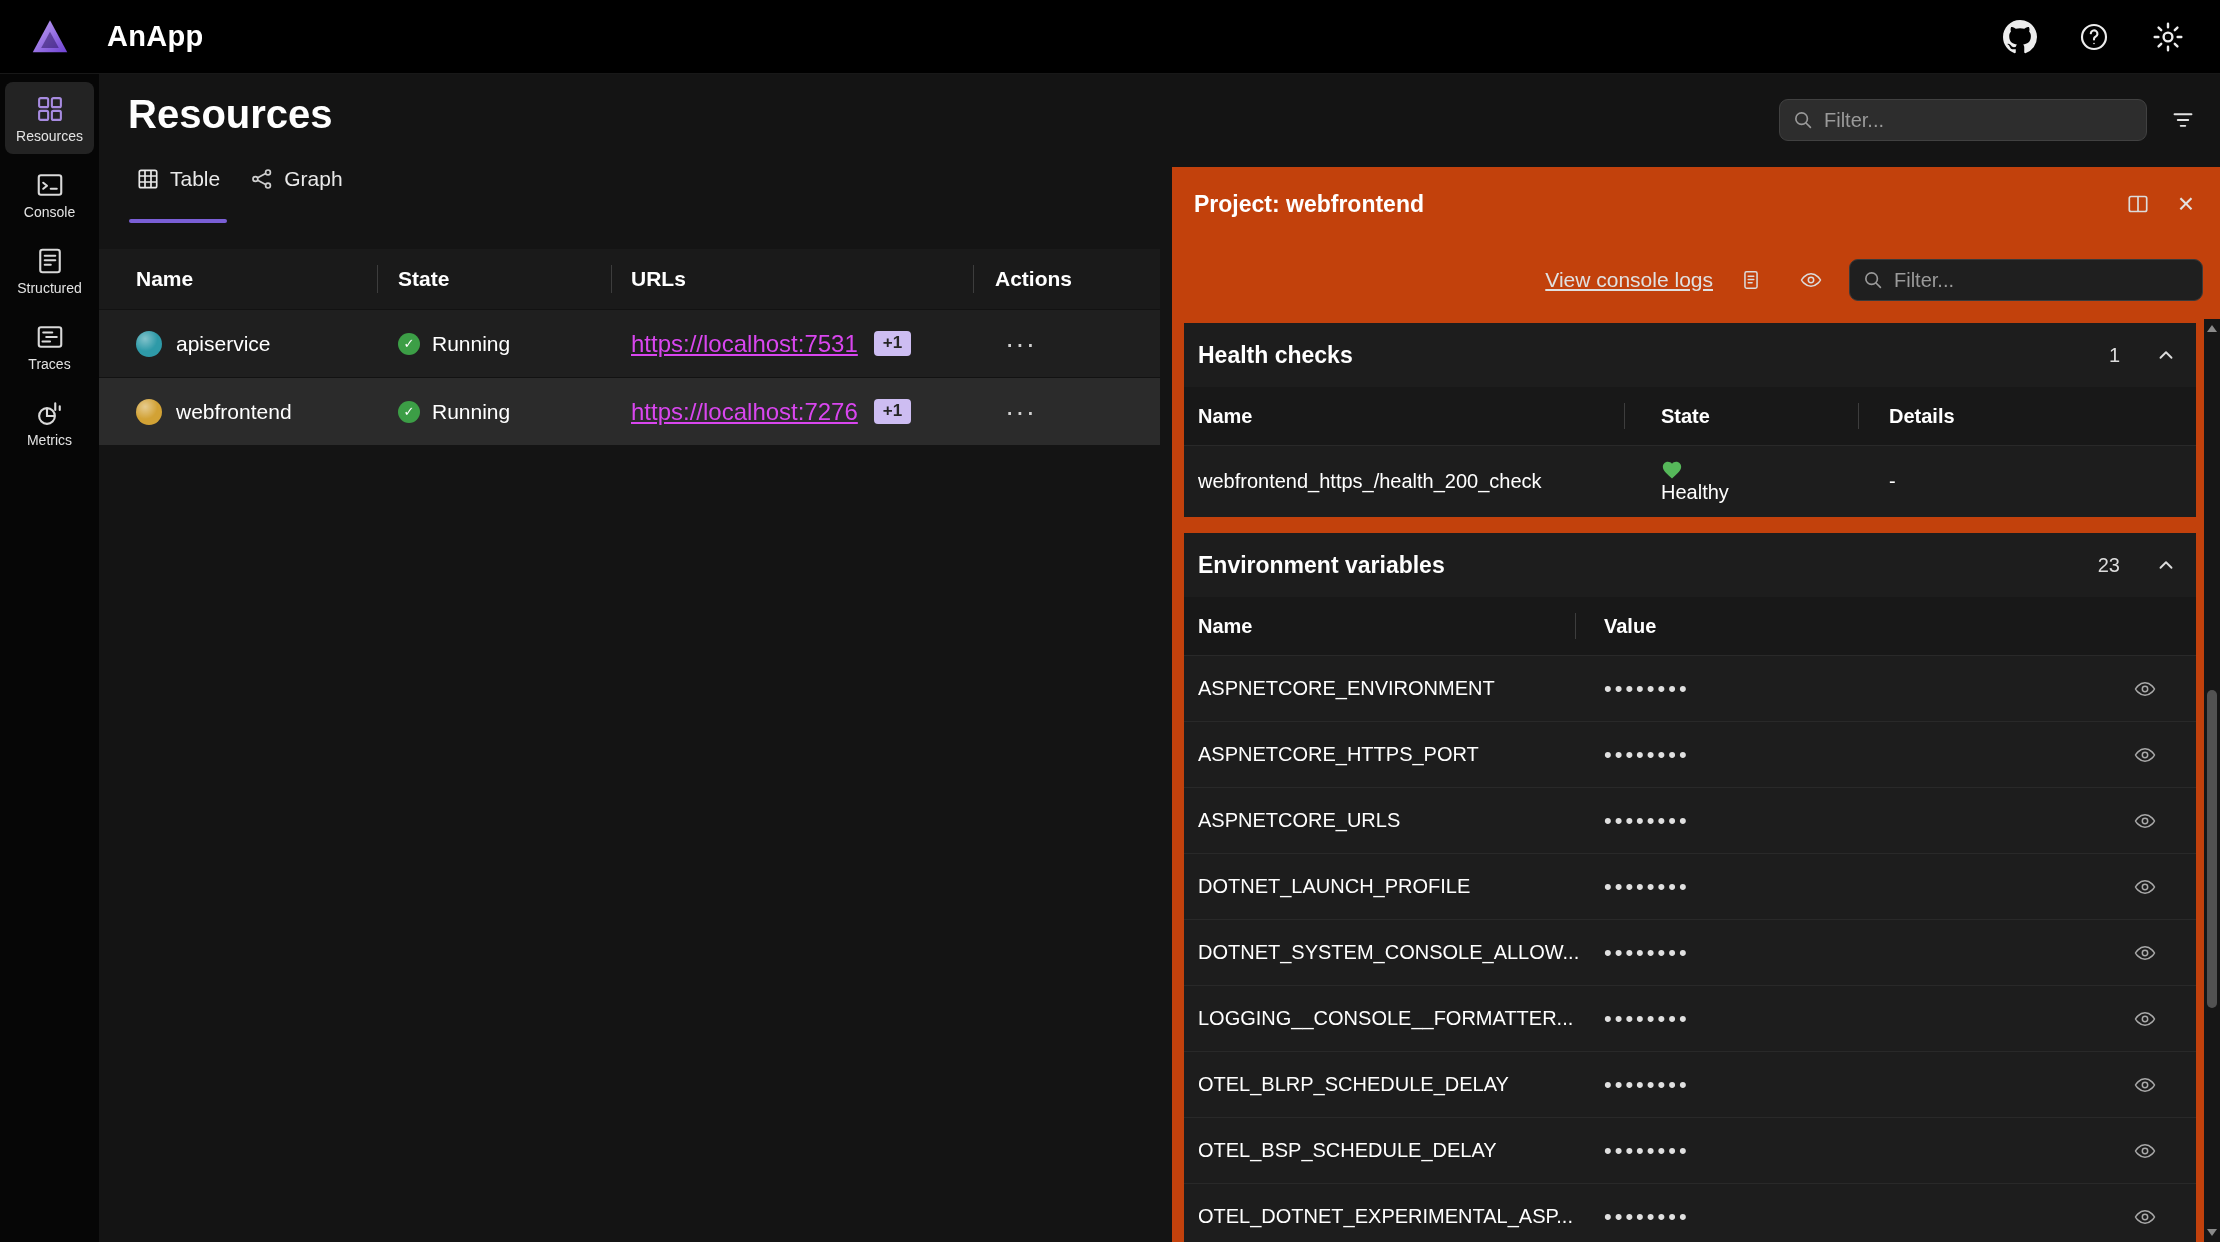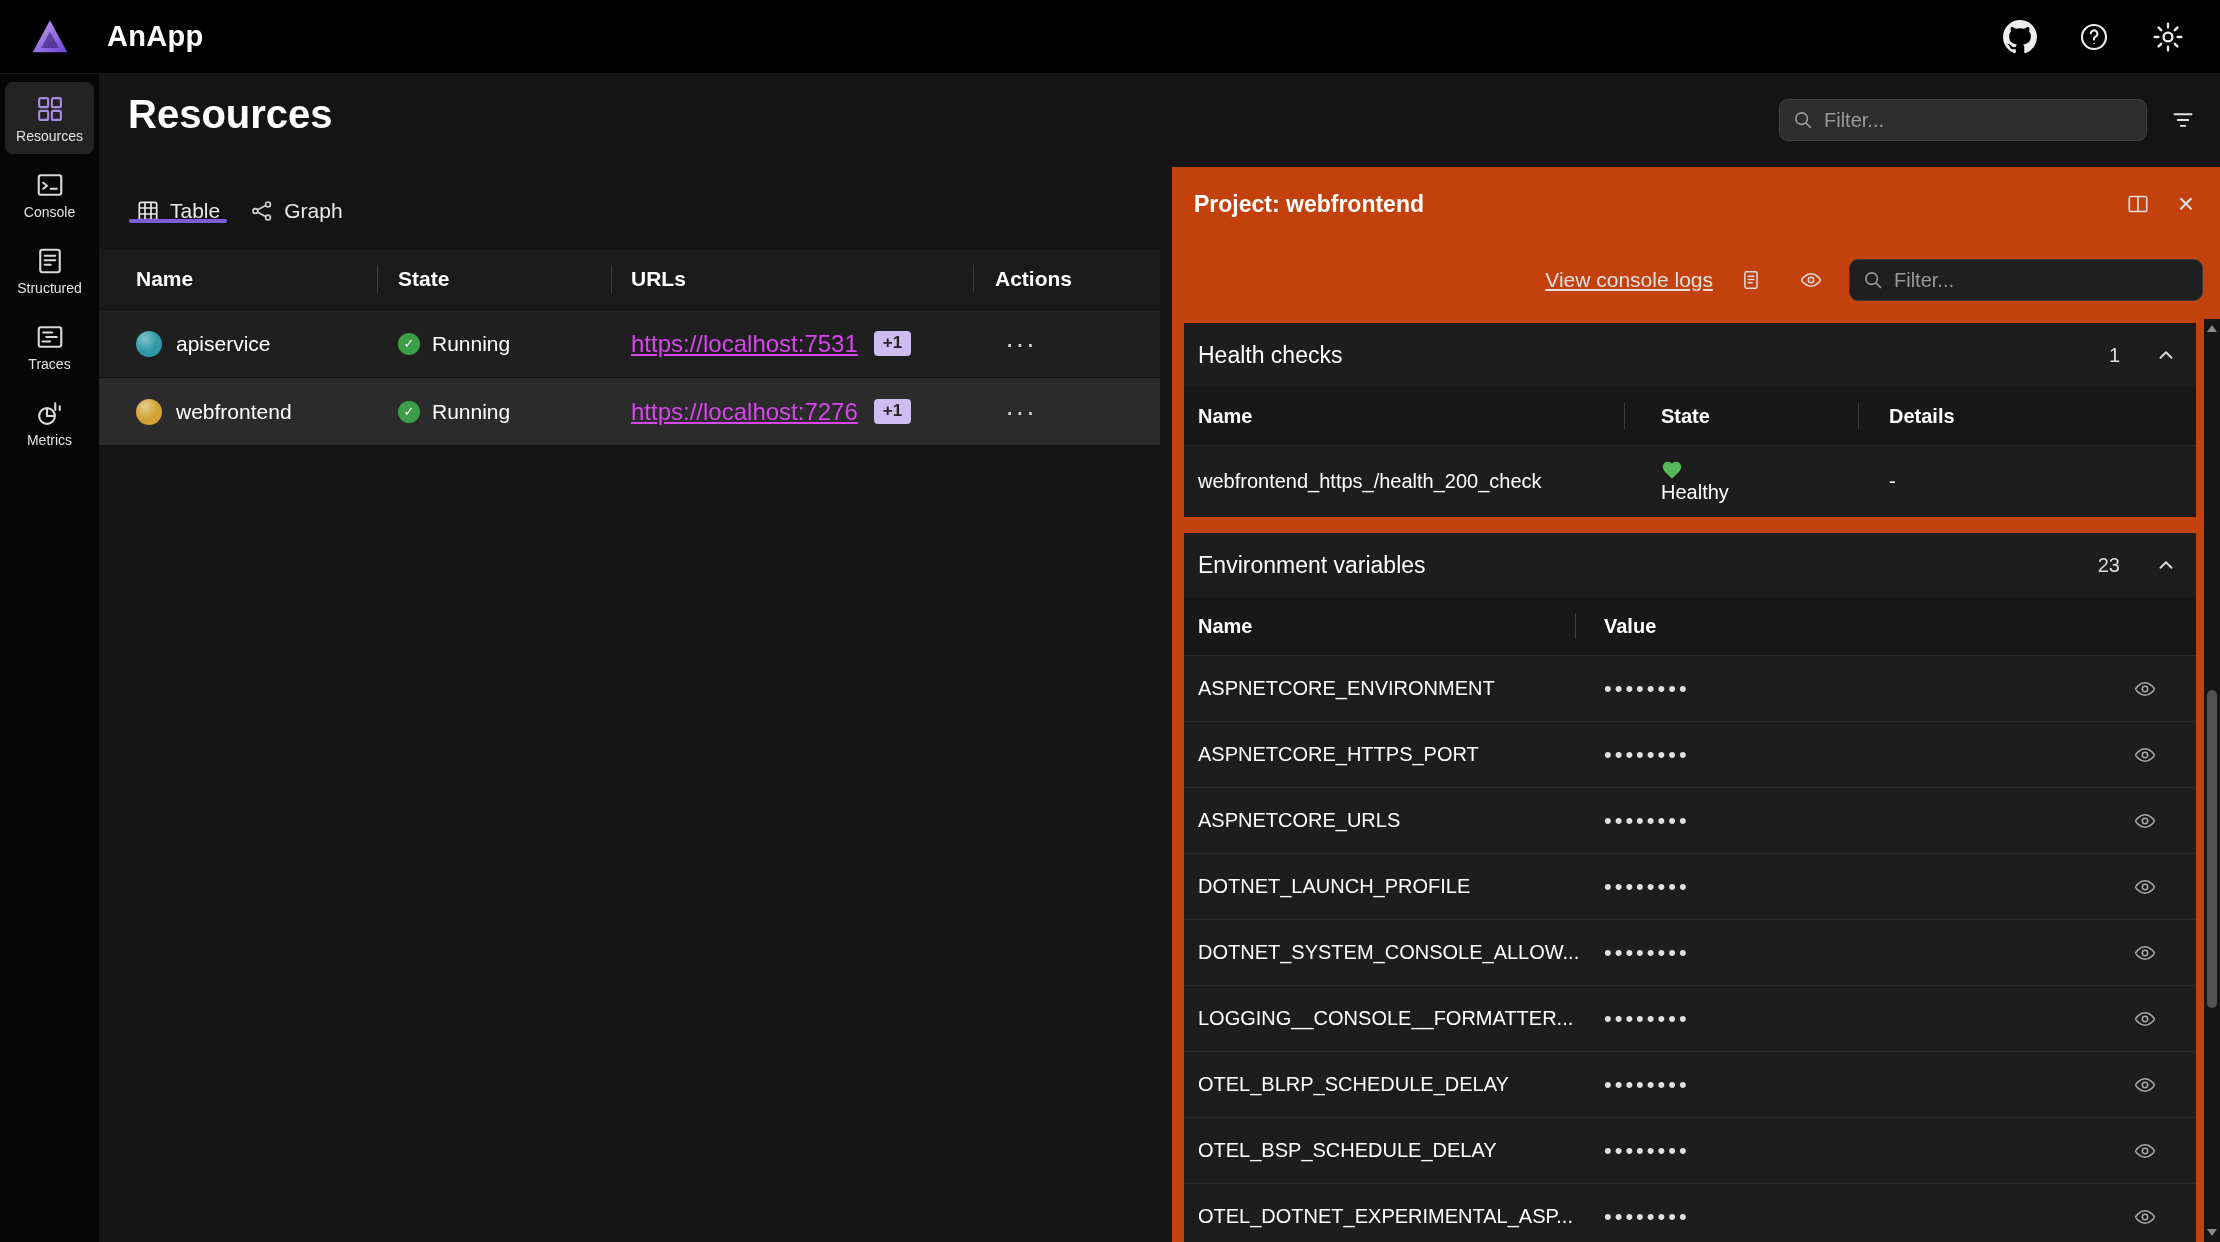--- a/index.html
+++ b/index.html
@@ -28,21 +28,21 @@
   .page-title{position:absolute;left:29px;top:18px;font-size:40px;font-weight:700}
   .filter-box{display:flex;align-items:center;gap:10px;background:#2d2d2d;border:1px solid #414141;border-radius:9px;padding:0 12px;color:#9a9a9a}
   .filter-box input{flex:1;min-width:0;background:transparent;border:none;outline:none;color:#e8e8e8;font-size:20px;font-family:inherit}
   .filter-box input::placeholder{color:#9a9a9a}
   .top-filter{position:absolute;top:25px;right:73px;width:368px;height:42px}
   .filter-btn{position:absolute;top:24px;right:14px;width:46px;height:44px;display:flex;align-items:center;justify-content:center;color:#e3e3e3;border-radius:6px}
 
   
   .left-pane{position:absolute;left:99px;top:167px;width:1061px;bottom:0;background:#141414}
   .tabs{display:flex;align-items:center;height:56px;padding-left:22px}
-  .tab{display:flex;align-items:flex-end;gap:10px;padding:0 15px;height:100%;position:relative;font-size:21px;color:#e9e9e9}
+  .tab{display:flex;align-items:flex-start;gap:10px;padding:0 15px;height:100%;position:relative;font-size:21px;color:#e9e9e9}
   .tab-icon{display:flex;color:#cfcfcf}
   .tab.active .tab-icon{color:#e9e9e9}
   .tab.active::after{content:"";position:absolute;left:8px;right:8px;bottom:0;height:4px;border-radius:2px;background:#7a5fd6}
   .res-table{margin-top:26px}
   .res-header{display:flex;height:60px;align-items:center;background:#1a1a1a;font-size:21px}
   .hcell{font-weight:700}
   .res-header .col{position:relative;height:100%;display:flex;align-items:center}
   .res-header .col:not(:last-child)::after{content:"";position:absolute;right:0;top:16px;bottom:16px;width:1px;background:#3d3d3d}
   .res-row{display:flex;height:68px;align-items:center;background:#1f1f1f;border-top:1px solid #121212;font-size:21px;cursor:pointer}
   .res-row.selected{background:#2b2b2b}
@@ -65,21 +65,21 @@
   .details-title{font-size:23px;font-weight:700}
   .header-actions{margin-left:auto;display:flex;gap:4px;color:#dcdcdc}
   .icon-btn{width:44px;height:40px;display:flex;align-items:center;justify-content:center;border-radius:6px;color:#dcdcdc}
   .close-x{font-size:28px;line-height:1;color:#e3e3e3}
   .details-toolbar{height:78px;display:flex;align-items:center;justify-content:flex-end;gap:16px;padding-right:17px}
   .link{color:#e0e0e0;text-decoration:underline;font-size:21px}
   .small-filter{width:354px;height:42px;background:#1f1f1f;border-color:#3a3a3a}
   .details-content{position:absolute;top:152px;left:0;right:16px;bottom:0;overflow:hidden}
   section{margin:4px 8px 16px 12px;background:#1d1d1d}
   .sec-header{height:64px;display:flex;align-items:center;padding:0 10px 0 14px}
-  .sec-title{font-size:23px;font-weight:400}
+  .sec-title{font-size:23px;font-weight:700}
   .count{margin-left:auto;margin-right:26px;font-size:20px;color:#dcdcdc}
   .chev-btn{width:40px;height:36px;display:flex;align-items:center;justify-content:center;color:#dcdcdc}
   .sec-hrow{display:flex;height:58px;align-items:center;background:#181818;font-size:20px}
   .sec-hrow>div{position:relative;height:100%;display:flex;align-items:center}
   .sec-hrow>div:not(:last-child)::after{content:"";position:absolute;right:0;top:16px;bottom:16px;width:1px;background:#3d3d3d}
   .sec-row{display:flex;align-items:center;border-top:1px solid #292929;font-size:20px;position:relative}
   .hrow{height:72px}
   .erow{height:66px}
   .hcol.h0{width:441px;padding-left:14px}
   .hcol.h1{width:234px;padding-left:36px}

